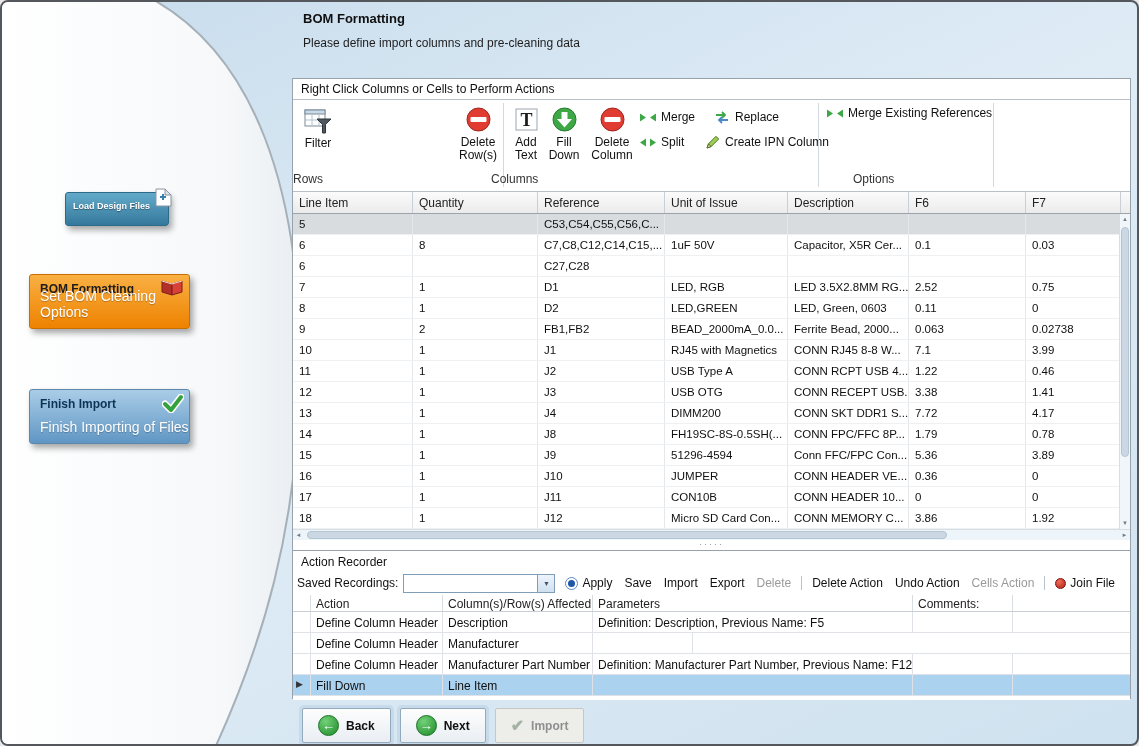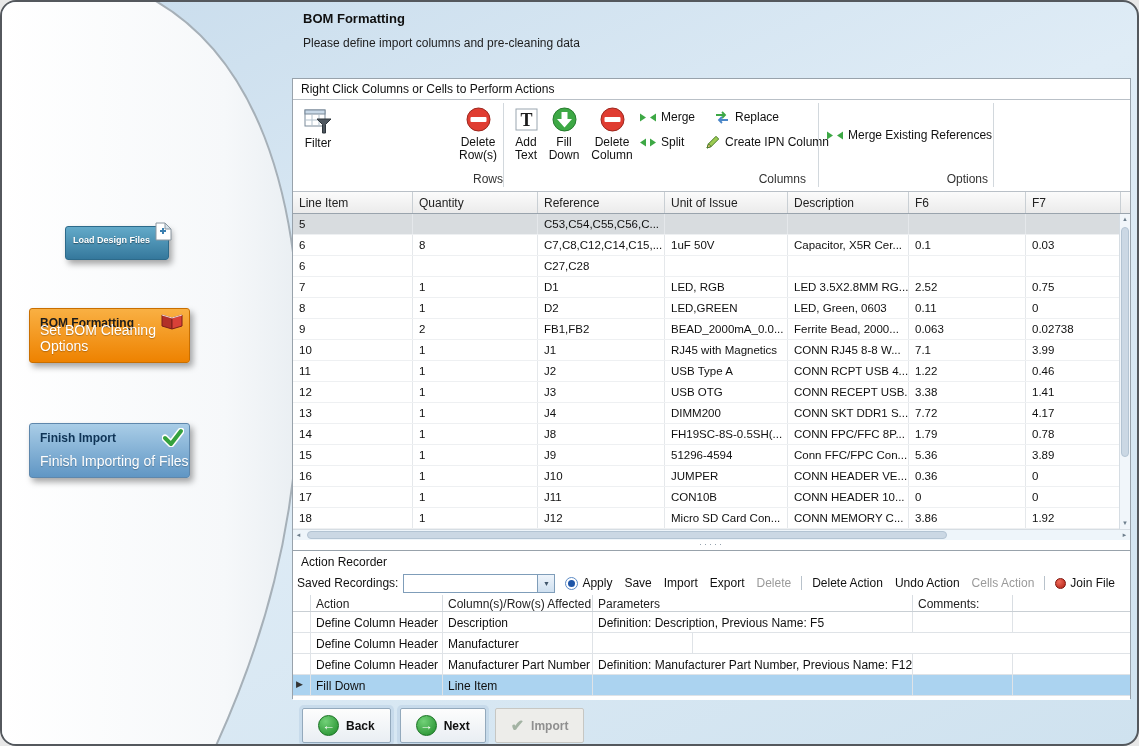--- a/index.html
+++ b/index.html
@@ -1,30 +1,30 @@
 <!DOCTYPE html>
 <html><head>
 <meta charset="utf-8">
 <style>
   * { margin:0; padding:0; box-sizing:border-box; }
   html,body { background:#e8e8e8; }
   body { font-family:"Liberation Sans", sans-serif; }
 
-  .window { position:relative; width:1139px; height:746px; border:2px solid #54585d; border-radius:16px;
+  .window { position:relative; width:1139px; height:746px; border:2px solid #54585d; border-radius:8px;
             overflow:hidden; background:linear-gradient(155deg,#c8dcec 0%,#dfecf6 45%,#cfe2ef 100%); }
 
   .curve-svg { position:absolute; left:0; top:0; width:1139px; height:746px; }
 
   
   .page-header { position:absolute; left:301px; top:9px; }
   .page-title { font-size:13px; font-weight:bold; color:#101010; }
   .page-subtitle { font-size:12px; color:#1d1d1d; margin-top:10px; }
 
   
-  .step { position:absolute; border-radius:3px; box-shadow:3px 4px 6px rgba(0,0,0,.35);margin-top:34px; }
+  .step { position:absolute; border-radius:3px; box-shadow:3px 4px 6px rgba(0,0,0,.35); }
   .step-load { left:63px; top:190px; width:104px; height:34px;
                background:linear-gradient(#63aac9,#35789c); border:1px solid #2d6a8a; }
   .step-load-label { position:absolute; left:7px; top:8px; font-size:9px; font-weight:bold; color:#fff; text-shadow:0 1px 1px rgba(0,0,0,.4); }
   .step-bom { left:27px; top:272px; width:161px; height:55px;
               background:linear-gradient(#f9b043,#ee8200); border:1px solid #c96f00; }
   .step-finish { left:27px; top:387px; width:161px; height:55px;
                  background:linear-gradient(#a9cde7,#6096c4); border:1px solid #5e87ac; }
   .step-title { position:absolute; left:10px; top:7px; font-size:12px; font-weight:bold; color:#1c1c1c; }
   .step-finish .step-title { color:#0e3355; }
   .step-sub { position:absolute; left:10px; bottom:8px; font-size:14px; color:#fff; text-shadow:0 1px 1px rgba(0,0,0,.25); }
@@ -33,21 +33,21 @@
 
   
   .main-panel { position:absolute; left:290px; top:76px; width:839px; height:621px;
                 background:#fff; border:1px solid #98a2ab; }
   .hint-bar { position:absolute; left:0; top:0; width:100%; height:21px; border-bottom:1px solid #b9c0c7;
               font-size:12px; line-height:20px; padding-left:8px; color:#101010; background:#fff; }
 
   
   .toolbar { position:absolute; left:0; top:21px; width:100%; height:92px; border-bottom:1px solid #b9c0c7; background:#fff; }
   .tb-sep { position:absolute; top:3px; height:84px; width:1px; background:#d2d8dd; }
-  .tb-group-label { position:absolute; top:72px; font-size:12px; color:#333; text-align:right; }
+  .tb-group-label { position:absolute; top:72px; font-size:12px; color:#333; text-align:left; }
   .tb-btn { cursor:default; }
   .tb-btn.big { position:absolute; top:6px; display:flex; flex-direction:column; align-items:center; text-align:center; }
   .tb-icon { display:flex; align-items:center; justify-content:center; }
   .tb-label { font-size:12px; line-height:13px; margin-top:3px; color:#111; }
   .tb-btn.small { position:absolute; display:flex; align-items:center; gap:5px; font-size:12px; color:#111; }
 
   
   .grid { position:absolute; left:0; top:113px; width:100%; height:348px; overflow:hidden; background:#fff; }
   .grid-header { display:flex; height:22px; background:linear-gradient(#fbfbfb,#ebebeb); border-bottom:1px solid #9aa4ad; }
   .grid-hcell { border-right:1px solid #c9cfd4; font-size:12px; color:#222; padding:4px 0 0 6px;
@@ -265,21 +265,21 @@
           <svg width="14" height="14" viewBox="0 0 14 14">
               <path d="M1 13 L2.5 8.8 L10 1.3 L12.7 4 L5.2 11.5 Z" fill="#9ccc52" stroke="#4a7a2a"></path>
               <path d="M1 13 L2.5 8.8 L5.2 11.5 Z" fill="#e8c87a" stroke="#4a7a2a"></path>
             </svg>
         </span>
         <span>Create IPN Column</span>
       </div>
 
       <div class="tb-sep" style="left:525px;"></div>
 
-      <div class="tb-btn small" style="left:534px;top:28px;">
+      <div class="tb-btn small" style="left:534px;top:6px;">
         <span class="tb-icon">
           <svg width="16" height="13" viewBox="0 0 16 13">
               <path d="M0 2.5 L6 6.5 L0 10.5 Z" fill="#3da845"></path>
               <path d="M16 2.5 L10 6.5 L16 10.5 Z" fill="#3da845"></path>
             </svg>
         </span>
         <span>Merge Existing References</span>
       </div>
 
       <div class="tb-sep" style="left:700px;"></div>

